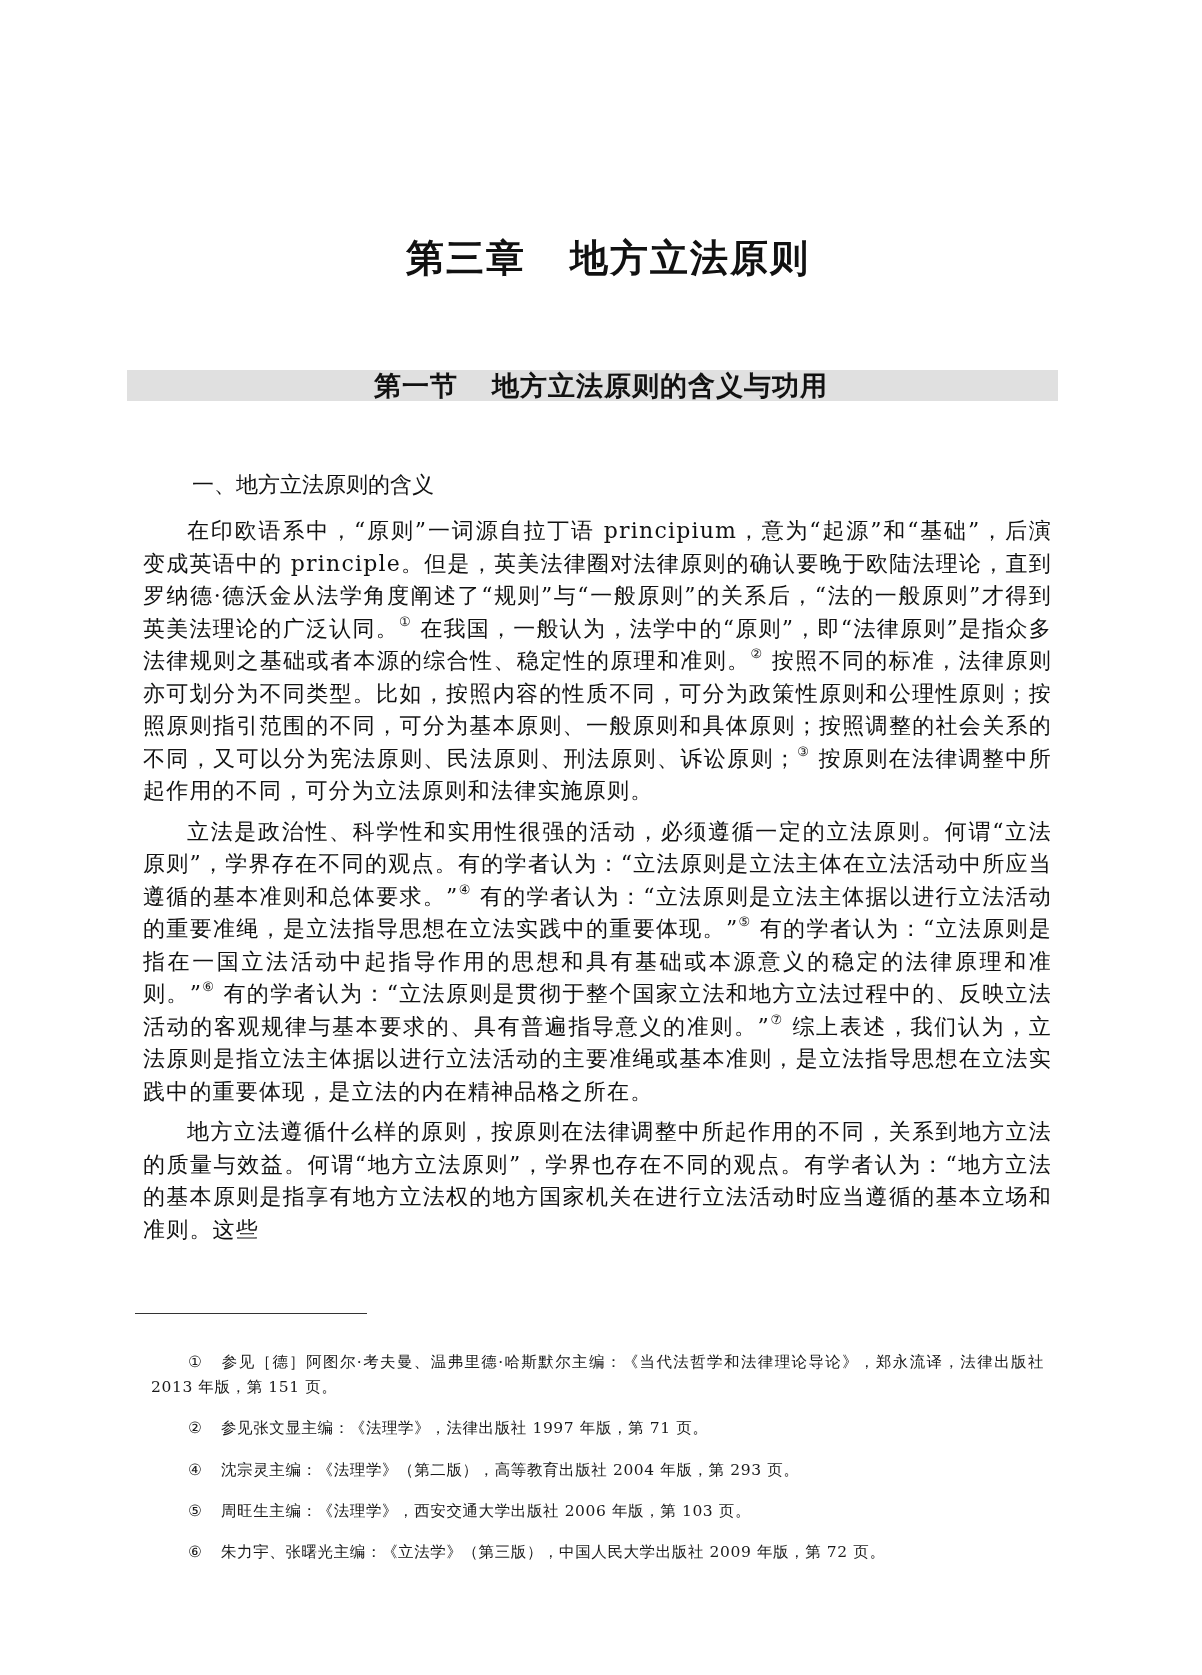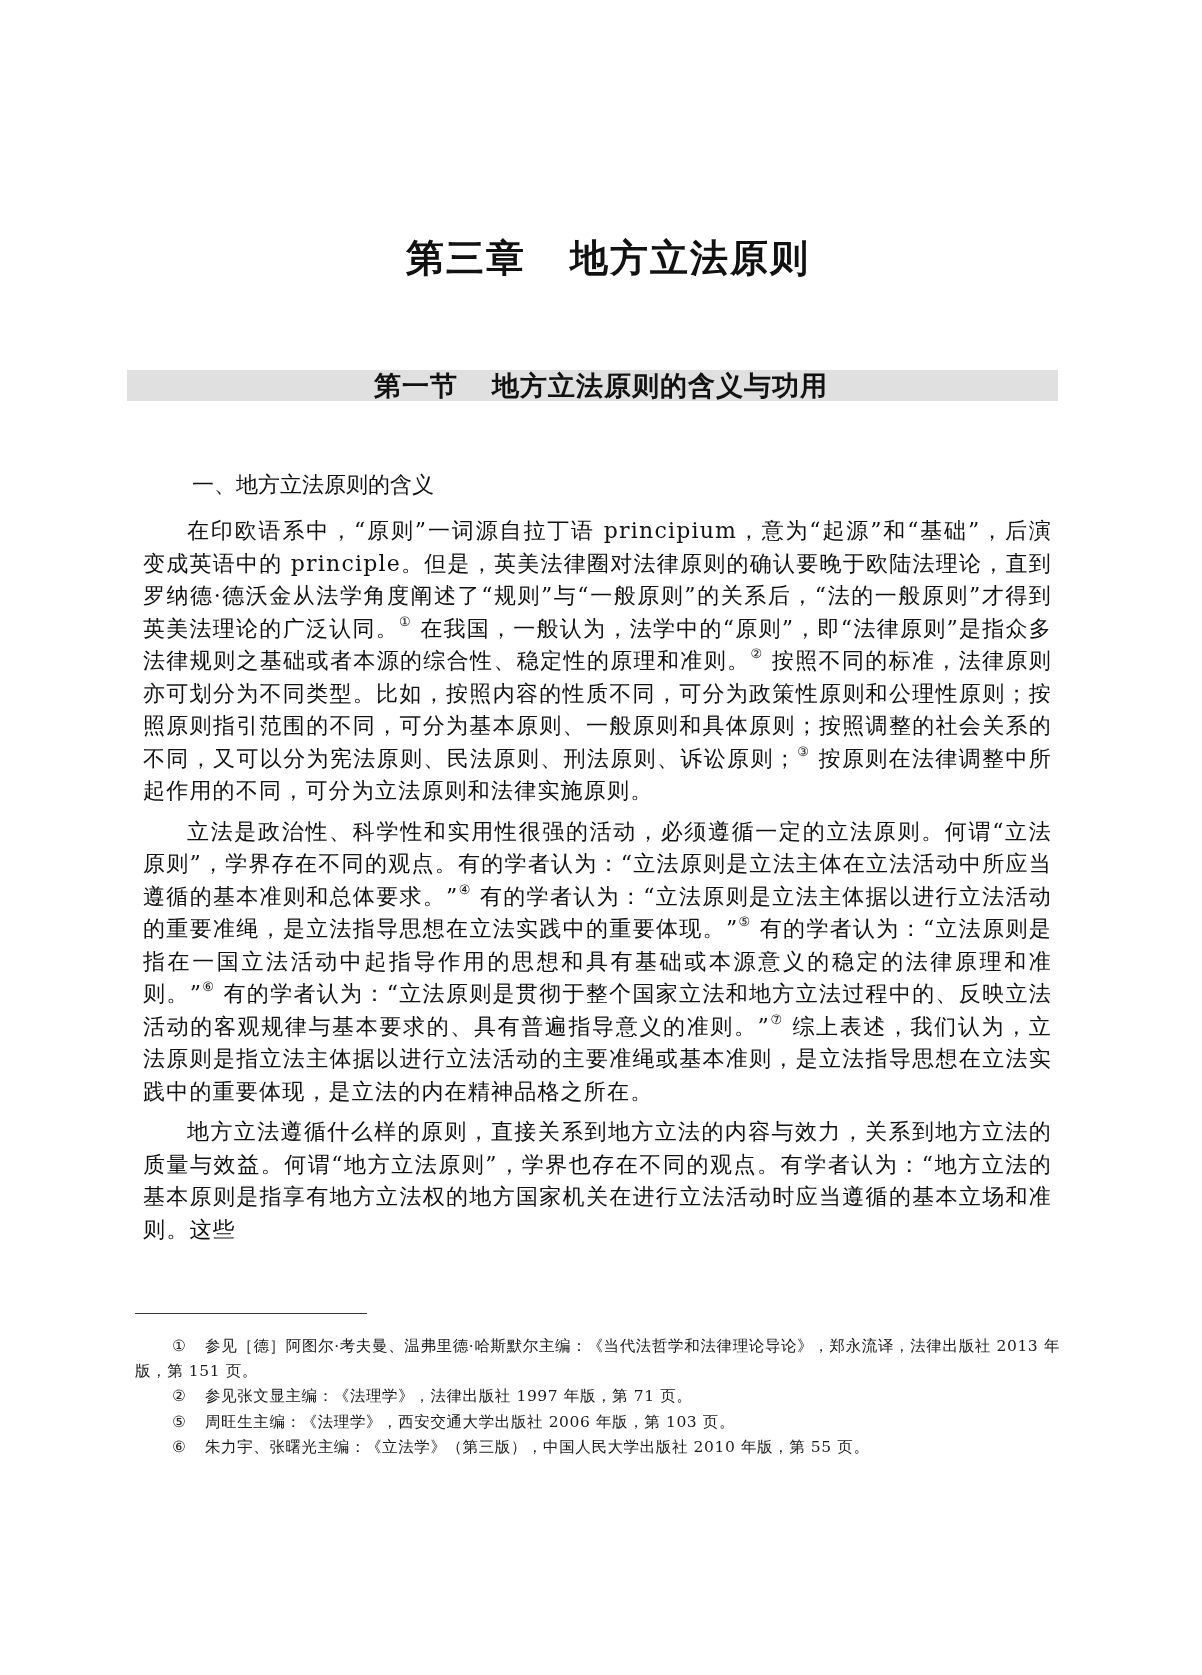--- a/index.html
+++ b/index.html
@@ -45,21 +45,21 @@
   .footnote-rule {
     position: absolute; left: 135px; top: 1313px; width: 232px; height: 0;
     border-top: 1.5px solid #333;
   }
   .footnotes {
     position: absolute; left: 135px; top: 1334px; width: 925px;
     font-family: "DejaVu Serif", serif;
     font-size: 15.5px; line-height: 25.2px; color: #1a1a1a;
     text-align: justify; letter-spacing: 0.6px;
   }
-  .fn { margin: 0; text-indent: 37px; }
+  .fn { margin: 16px; text-indent: 37px; }
   .fn .num { display: inline-block; width: 33px; text-indent: 0; }
 </style>
 </head>
 <body>
 
 <div class="page">
 
   <h1 class="chapter-title" style="margin:7px;">
     <span>第三章</span><span class="gap"></span><span>地方立法原则</span>
   </h1>
@@ -72,26 +72,27 @@
   <h3 class="subsection-heading" style="margin:12px;font-weight:normal;">一、地方立法原则的含义</h3>
 
   <div class="body">
     <p>
       <span>在印欧语系中，“原则”一词源自拉丁语 principium，意为“起源”和“基础”，后演变成英语中的 principle。但是，英美法律圈对法律原则的确认要晚于欧陆法理论，直到罗纳德·德沃金从法学角度阐述了“规则”与“一般原则”的关系后，“法的一般原则”才得到英美法理论的广泛认同。</span><sup>①</sup><span> 在我国，一般认为，法学中的“原则”，即“法律原则”是指众多法律规则之基础或者本源的综合性、稳定性的原理和准则。</span><sup>②</sup><span> 按照不同的标准，法律原则亦可划分为不同类型。比如，按照内容的性质不同，可分为政策性原则和公理性原则；按照原则指引范围的不同，可分为基本原则、一般原则和具体原则；按照调整的社会关系的不同，又可以分为宪法原则、民法原则、刑法原则、诉讼原则；</span><sup>③</sup><span> 按原则在法律调整中所起作用的不同，可分为立法原则和法律实施原则。</span>
     </p>
     <p>
       <span>立法是政治性、科学性和实用性很强的活动，必须遵循一定的立法原则。何谓“立法原则”，学界存在不同的观点。有的学者认为：“立法原则是立法主体在立法活动中所应当遵循的基本准则和总体要求。”</span><sup>④</sup><span> 有的学者认为：“立法原则是立法主体据以进行立法活动的重要准绳，是立法指导思想在立法实践中的重要体现。”</span><sup>⑤</sup><span> 有的学者认为：“立法原则是指在一国立法活动中起指导作用的思想和具有基础或本源意义的稳定的法律原理和准则。”</span><sup>⑥</sup><span> 有的学者认为：“立法原则是贯彻于整个国家立法和地方立法过程中的、反映立法活动的客观规律与基本要求的、具有普遍指导意义的准则。”</span><sup>⑦</sup><span> 综上表述，我们认为，立法原则是指立法主体据以进行立法活动的主要准绳或基本准则，是立法指导思想在立法实践中的重要体现，是立法的内在精神品格之所在。</span>
     </p>
     <p>
-      <span>地方立法遵循什么样的原则，直接关系到地方立法的内容与效力，关系到地方立法的质量与效益。何谓“地方立法原则”，学界也存在不同的观点。有学者认为：“地方立法的基本原则是指享有地方立法权的地方国家机关在进行立法活动时应当遵循的基本立场和准则。这些</span>
+      <span>地方立法遵循什么样的原则，按原则在法律调整中所起作用的不同，关系到地方立法的质量与效益。何谓“地方立法原则”，学界也存在不同的观点。有学者认为：“地方立法的基本原则是指享有地方立法权的地方国家机关在进行立法活动时应当遵循的基本立场和准则。这些</span>
     </p>
   </div>
 
   <div class="footnote-rule"></div>
 
   <div class="footnotes">
     <p class="fn"><span class="num">①</span><span>参见［德］阿图尔·考夫曼、温弗里德·哈斯默尔主编：《当代法哲学和法律理论导论》，郑永流译，法律出版社 2013 年版，第 151 页。</span></p>
     <p class="fn"><span class="num">②</span><span>参见张文显主编：《法理学》，法律出版社 1997 年版，第 71 页。</span></p>
+    <p class="fn"><span class="num">④</span><span>沈宗灵主编：《法理学》（第二版），高等教育出版社 2004 年版，第 293 页。</span></p>
     <p class="fn"><span class="num">⑤</span><span>周旺生主编：《法理学》，西安交通大学出版社 2006 年版，第 103 页。</span></p>
-    <p class="fn"><span class="num">⑥</span><span>朱力宇、张曙光主编：《立法学》（第三版），中国人民大学出版社 2010 年版，第 55 页。</span></p>
+    <p class="fn"><span class="num">⑥</span><span>朱力宇、张曙光主编：《立法学》（第三版），中国人民大学出版社 2009 年版，第 72 页。</span></p>
   </div>
 
 </div>
 
 </body></html>

